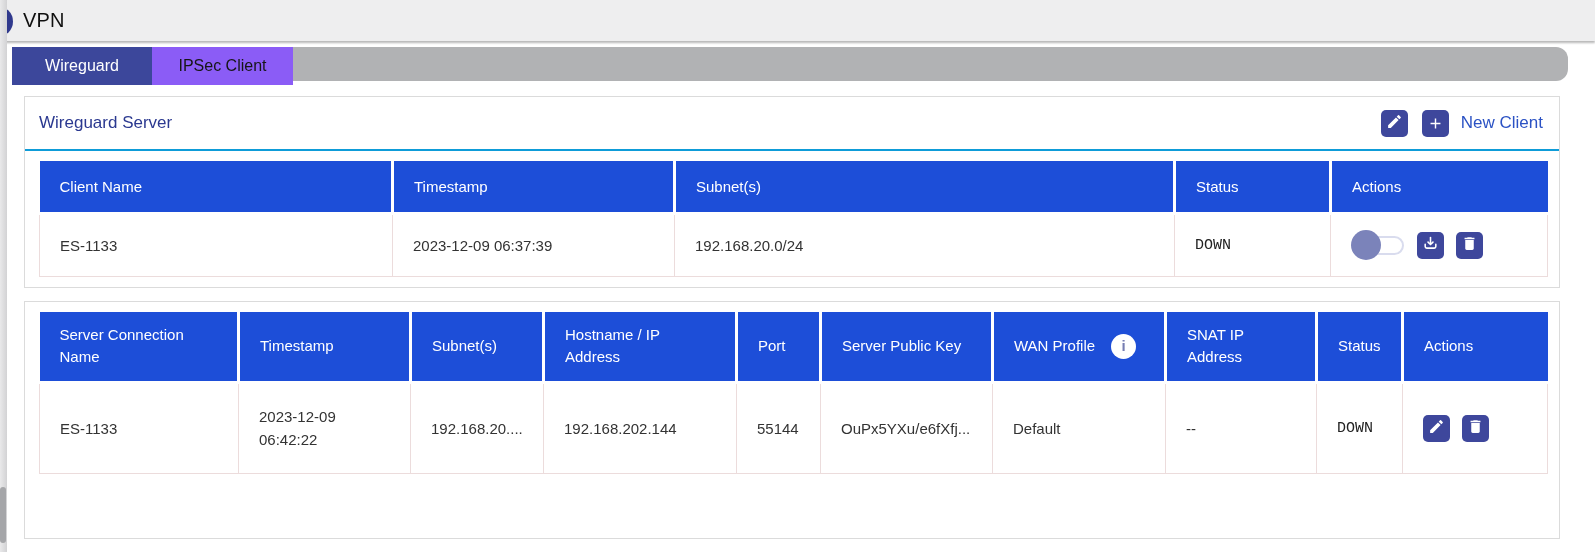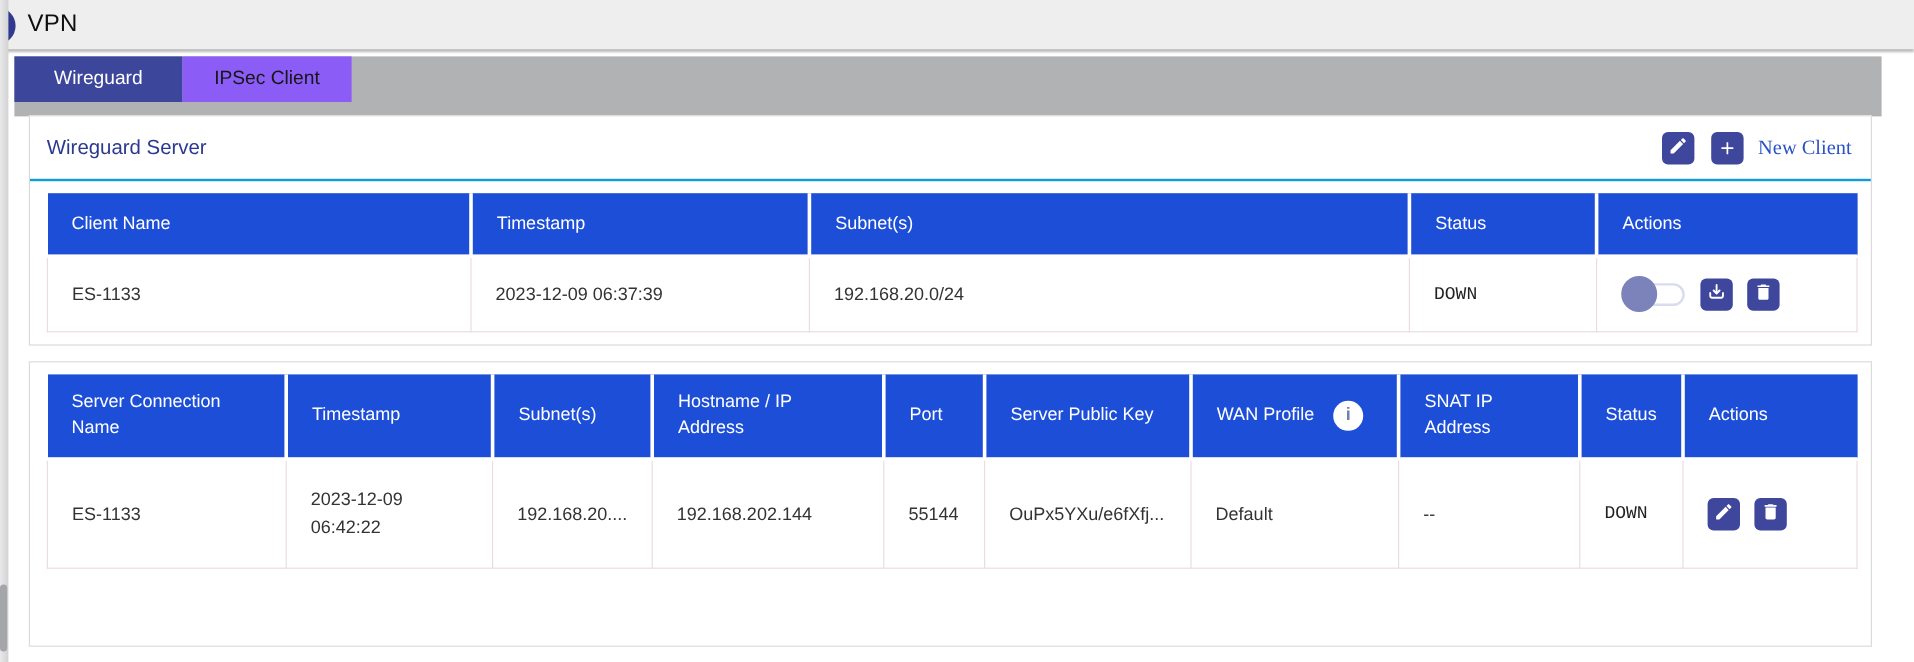--- a/index.html
+++ b/index.html
@@ -33,22 +33,22 @@
     position:absolute; left:-18px; top:6px; width:31px; height:31px;
     border-radius:50%; background:#30398d;
   }
   .page-title {
     position:absolute; left:23px; top:9px;
     font-size:20px; font-weight:400; color:#0f0f0f; letter-spacing:.2px;
   }
 
   
   .tab-bar {
-    position:absolute; left:12px; top:47px; width:1556px; height:50px;
-    background:#b1b2b4; display:flex;
+    position:absolute; left:12px; top:47px; width:1556px; height:34px;
+    background:#b1b2b4; display:flex;border-radius:12px;
   }
   .tab {
     height:38px; display:flex; align-items:center; justify-content:center;
     font-size:16px; cursor:pointer;
   }
   .tab.active { width:140px; background:#3c479b; color:#ffffff; }
   .tab.inactive { width:141px; background:#8b5cf6; color:#161616; }
 
   
   .panel {
@@ -64,21 +64,21 @@
     border-bottom:2px solid #0e9cd8;
   }
   .section-title { font-size:17px; font-weight:400; color:#2b3990; }
   .head-actions { display:flex; align-items:center; gap:14px; }
   .icon-btn {
     width:27px; height:27px; border-radius:5px; background:#3e479c;
     display:flex; align-items:center; justify-content:center; cursor:pointer;
     border:none;
   }
   .icon-btn svg { width:17px; height:17px; }
-  .new-btn { display:flex; align-items:center; gap:12px; cursor:pointer;font-family:Liberation Serif, serif; }
+  .new-btn { display:flex; align-items:center; gap:12px; cursor:pointer; }
   .new-label { color:#2b52c4; font-size:17px; }
 
   
   table { border-collapse:collapse; table-layout:fixed; margin:10px 14px 0 14px; width:1508px; }
   th {
     background:#1d4ed8; color:#ffffff; font-weight:400; font-size:15px;
     text-align:left; padding:0 10px 0 20px;
     border-right:3px solid #ffffff; border-bottom:3px solid #ffffff;
   }
   th:last-child { border-right:none; }

